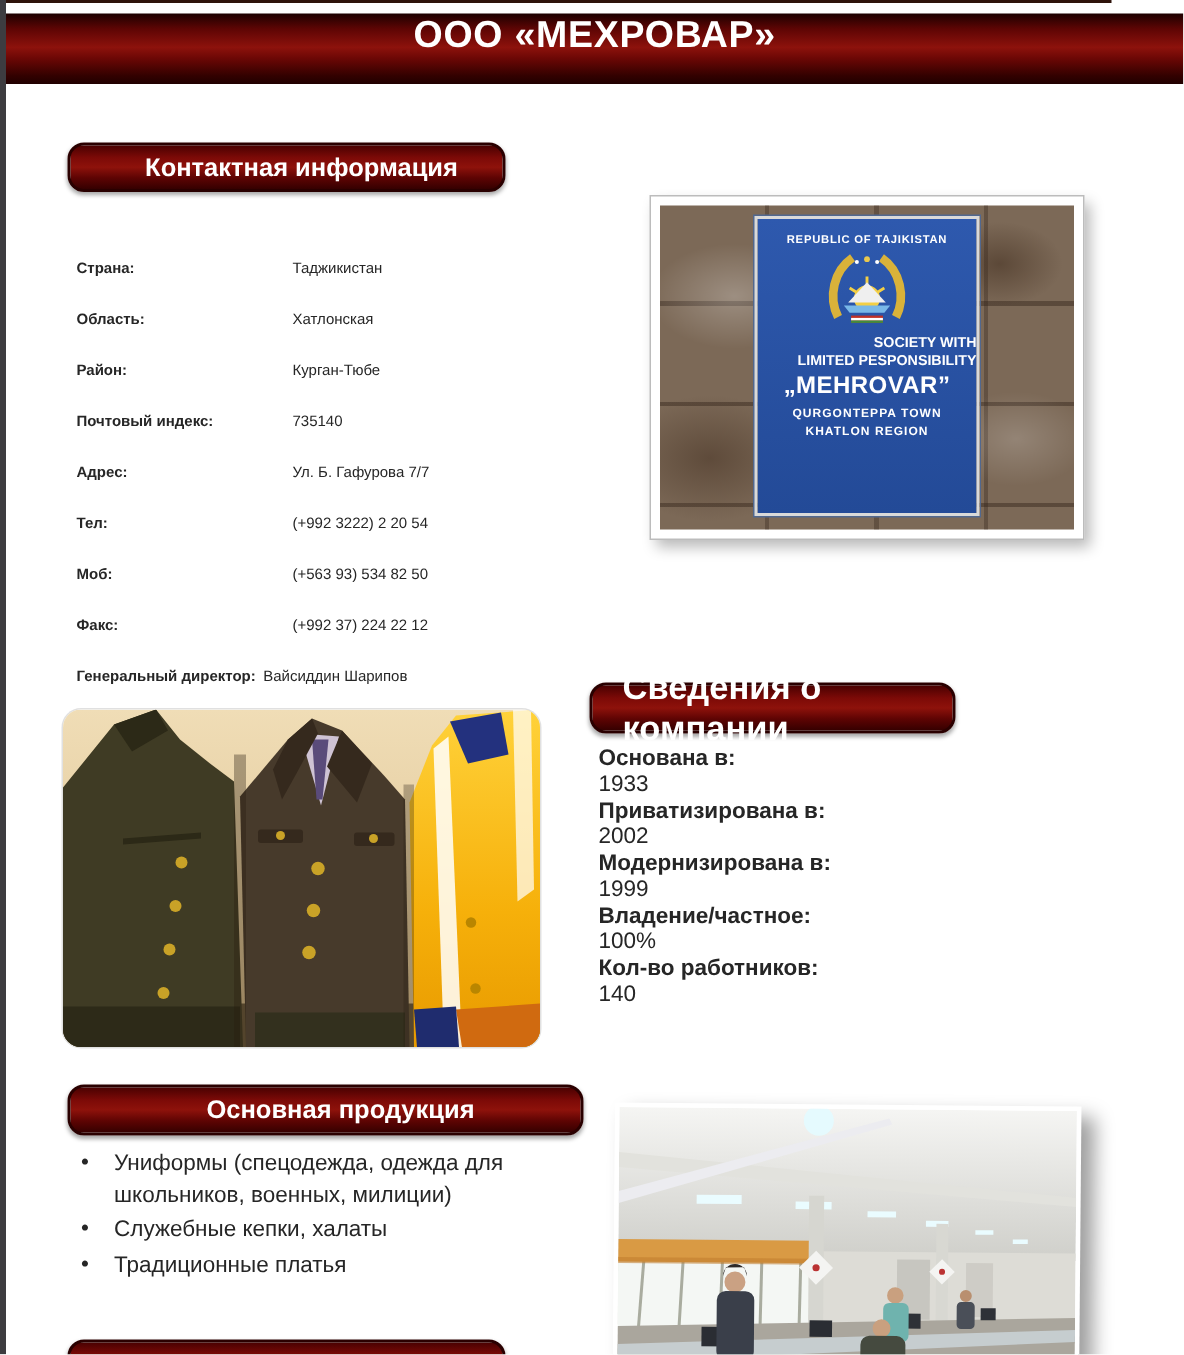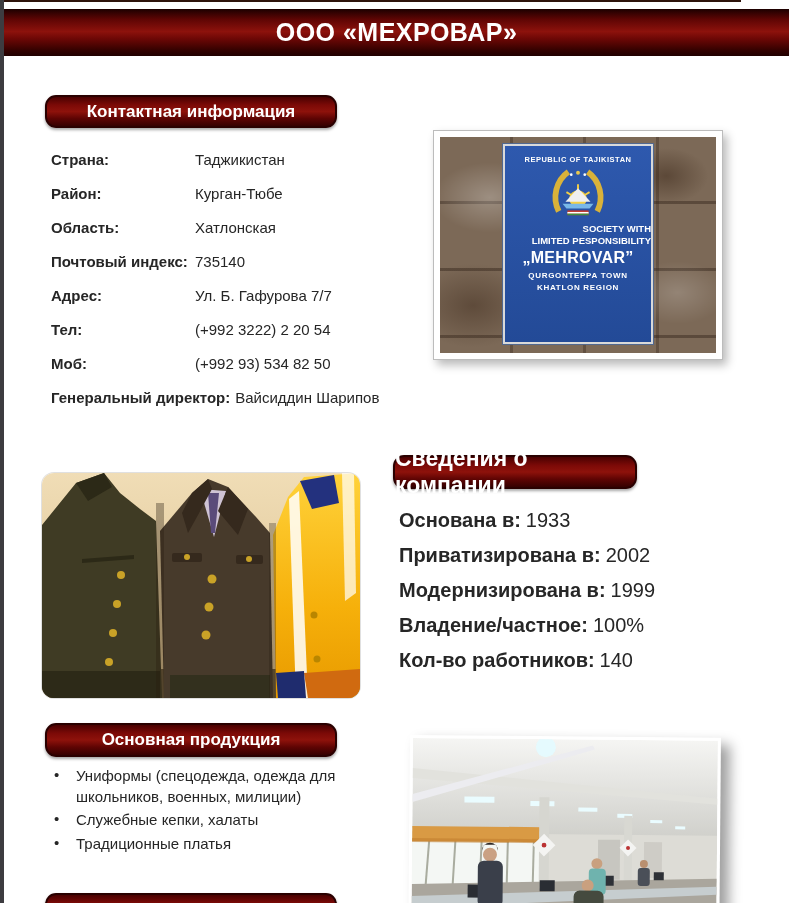--- a/index.html
+++ b/index.html
@@ -3,39 +3,39 @@
 <meta charset="utf-8">
 <style>
   html,body{margin:0;padding:0;background:#fff;}
   .page{position:relative;width:789px;height:903px;background:#ffffff;overflow:hidden;
         font-family:"Liberation Sans","DejaVu Sans",sans-serif;color:#262626;}
   .top-line{position:absolute;left:0;top:0;width:741px;height:2px;background:#2e130b;}
   .left-strip{position:absolute;left:0;top:0;width:4px;height:903px;background:#3d3c40;}
 
   .banner{position:absolute;left:4px;top:9px;width:785px;height:47px;
     background:linear-gradient(180deg,#1c0000 0%,#5e0504 22%,#8d120c 48%,#6b0705 64%,#330100 88%,#200000 100%);
-    display:flex;align-items:center;justify-content:center;}
+    display:flex;justify-content:center;}
   .banner-title{color:#ffffff;font-size:25px;font-weight:bold;letter-spacing:.5px;margin:0;}
 
   .btn{position:absolute;border-radius:11px;
     background:linear-gradient(180deg,#4a0101 0%,#7c0a07 28%,#8e120b 50%,#5e0403 74%,#350000 100%);
     border:2px solid #2a0000;box-shadow:0 2px 3px rgba(0,0,0,.35);
-    color:#fff;font-weight:bold;display:flex;align-items:center;justify-content:center;box-sizing:border-box;}
+    color:#fff;font-weight:bold;display:flex;align-items:center;justify-content:center;box-sizing:border-box;padding-left:20px;}
   .btn-contact{left:45px;top:95px;width:292px;height:33px;font-size:17px;}
   .btn-company{left:393px;top:455px;width:244px;height:34px;font-size:23px;}
-  .btn-products{left:45px;top:723px;width:292px;height:34px;font-size:17px;}
+  .btn-products{left:45px;top:723px;width:344px;height:34px;font-size:17px;}
   .btn-partial{left:45px;top:893px;width:292px;height:34px;}
 
   .contact-table{position:absolute;left:51px;top:151px;width:330px;}
-  .c-row{display:flex;height:34px;align-items:flex-start;font-size:15px;}
+  .c-row{display:flex;height:34px;align-items:flex-end;font-size:10px;}
   .c-label{width:144px;font-weight:bold;flex:none;}
   .c-row.inline .c-label{width:auto;margin-right:5px;}
 
   .company-table{position:absolute;left:399px;top:497px;width:330px;}
-  .k-row{display:flex;height:35px;align-items:flex-end;font-size:20px;}
+  .k-row{display:flex;height:35px;align-items:flex-start;font-size:15px;flex-direction:column;}
   .k-label{font-weight:bold;margin-right:5px;}
 
   .products-list{position:absolute;left:50px;top:766px;width:305px;margin:0;padding:0;
     list-style:none;font-size:15px;line-height:1.38;}
   .products-list li{position:relative;padding-left:26px;margin-bottom:3px;}
   .products-list li .dot{position:absolute;left:4px;top:-1px;font-size:15px;}
 
   
   .sign-frame{position:absolute;left:433px;top:130px;width:290px;height:230px;background:#fff;
     border:1px solid #bcbcbc;box-shadow:4px 5px 9px rgba(0,0,0,.28);box-sizing:border-box;padding:6px;}
@@ -82,42 +82,46 @@
   <div class="btn btn-contact">
     <span>Контактная информация</span>
   </div>
 
   <div class="contact-table">
     <div class="c-row">
       <span class="c-label">Страна:</span>
       <span class="c-value">Таджикистан</span>
     </div>
     <div class="c-row">
+      <span class="c-label">Область:</span>
+      <span class="c-value">Хатлонская</span>
+    </div>
+    <div class="c-row">
       <span class="c-label">Район:</span>
       <span class="c-value">Курган-Тюбе</span>
     </div>
     <div class="c-row">
-      <span class="c-label">Область:</span>
-      <span class="c-value">Хатлонская</span>
-    </div>
-    <div class="c-row">
       <span class="c-label">Почтовый индекс:</span>
       <span class="c-value">735140</span>
     </div>
     <div class="c-row">
       <span class="c-label">Адрес:</span>
       <span class="c-value">Ул. Б. Гафурова 7/7</span>
     </div>
     <div class="c-row">
       <span class="c-label">Тел:</span>
       <span class="c-value">(+992 3222) 2 20 54</span>
     </div>
     <div class="c-row">
       <span class="c-label">Моб:</span>
-      <span class="c-value">(+992 93) 534 82 50</span>
+      <span class="c-value">(+563 93) 534 82 50</span>
+    </div>
+    <div class="c-row">
+      <span class="c-label">Факс:</span>
+      <span class="c-value">(+992 37) 224 22 12</span>
     </div>
     <div class="c-row inline">
       <span class="c-label">Генеральный директор:</span>
       <span class="c-value">Вайсиддин Шарипов</span>
     </div>
   </div>
 
   <figure class="sign-frame" style="margin:0">
     <div class="sign-photo">
       <div class="blue-sign">

